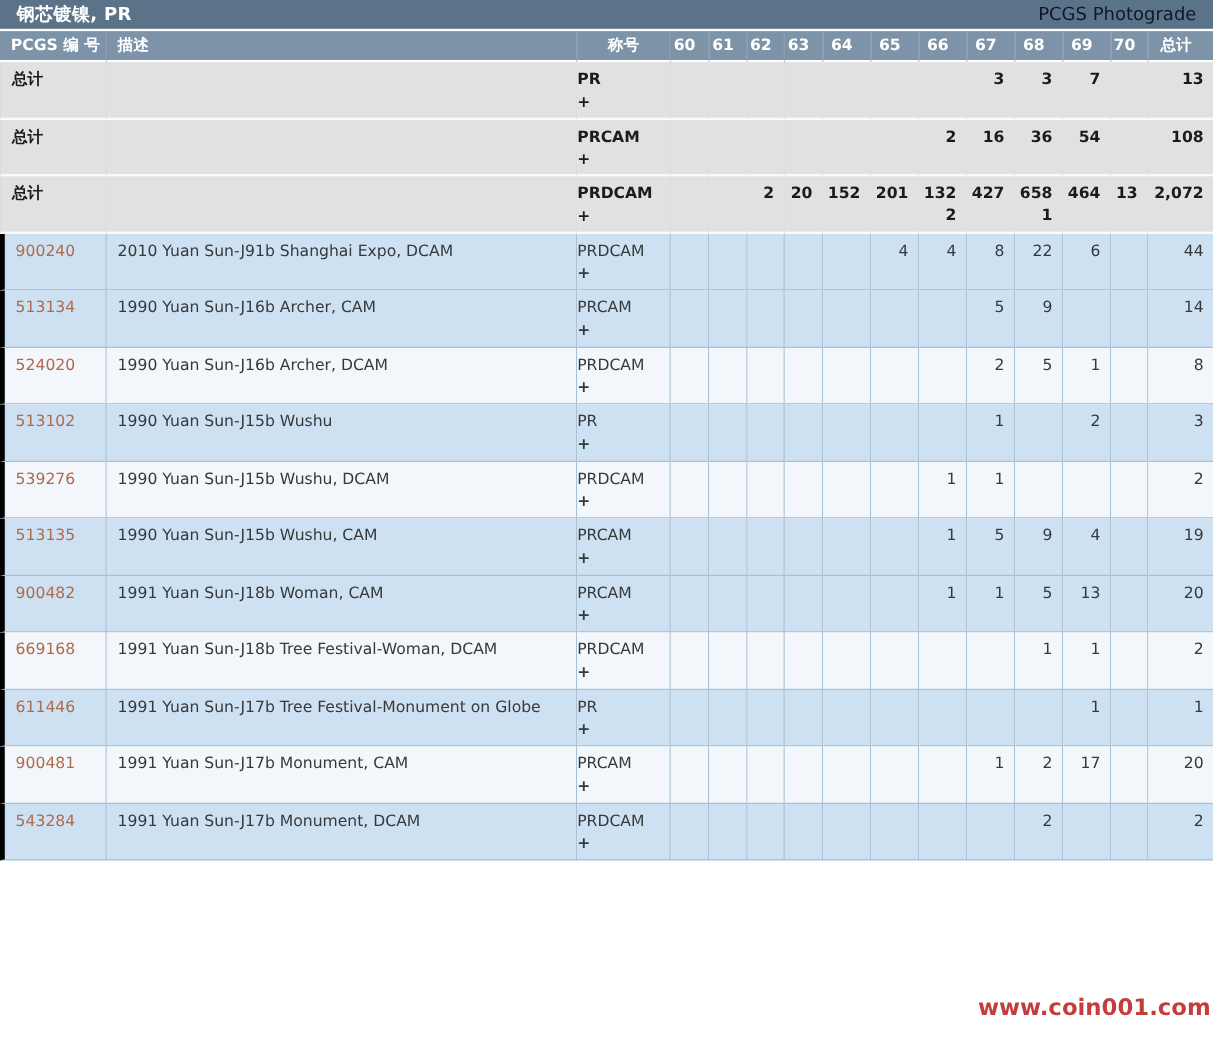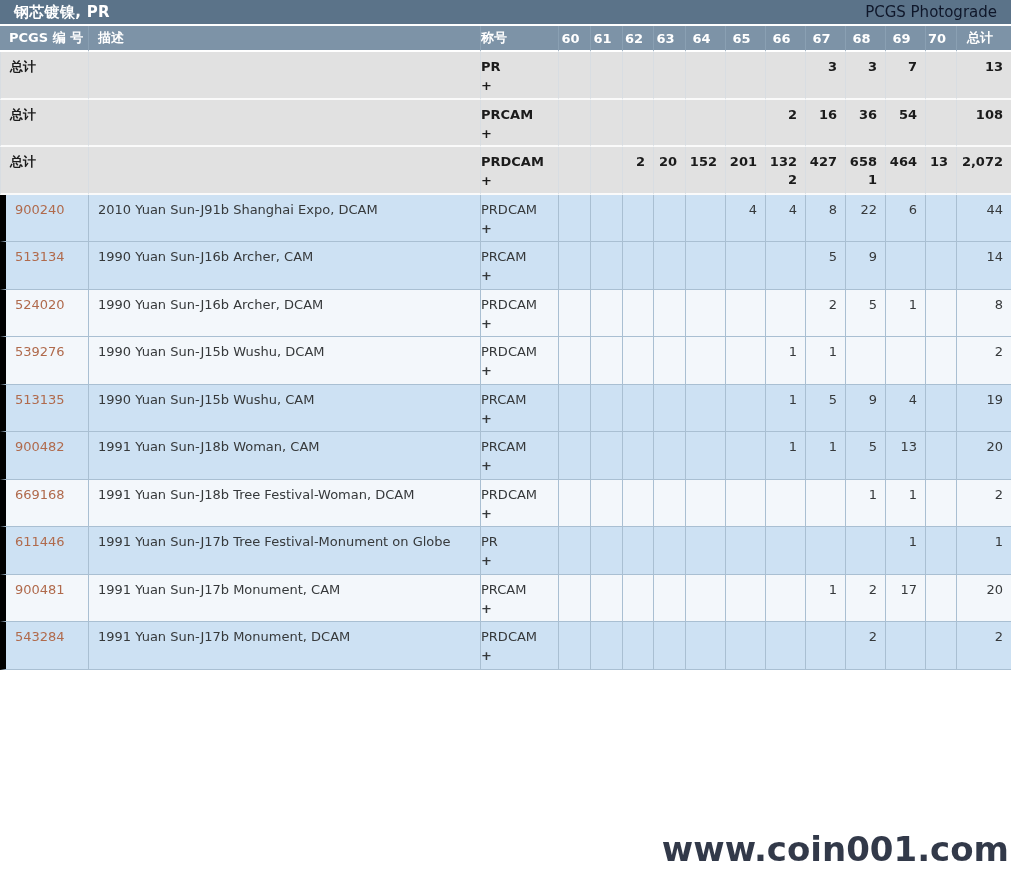--- a/index.html
+++ b/index.html
@@ -21,48 +21,48 @@
     width:1011px;font-size:13px;color:#36393b;
   }
   thead th{
     background:#7d93a7;color:#ffffff;font-weight:bold;font-size:13px;
     height:26px;box-sizing:border-box;padding:0;
     border-bottom:2px solid #ffffff;border-right:1px solid #8aa0b3;
     white-space:nowrap;overflow:hidden;
   }
   thead th:last-child{border-right:none}
   th.h-left{text-align:left;padding-left:9px}
-  th.h-center{text-align:left}
+  th.h-center{text-align:center}
   th.h-num{text-align:center;padding-right:8px}
   tbody td{
     vertical-align:top;box-sizing:border-box;height:47.5px;
     padding:7px 0 0 0;line-height:15px;
     border-right:1px solid #a9bfd2;border-bottom:1px solid #a9bfd2;
     overflow:hidden;white-space:nowrap;
   }
   tbody td:last-child{border-right:none}
-  tbody td:first-child{border-left:6px solid #000000}
+  tbody td:first-child{border-left:4px solid #000000}
   .row-blue td{background:#cde1f3}
   .row-light td{background:#f3f7fb}
   .row-total td{
     background:#e1e1e1;font-weight:bold;color:#1b1b1b;
     border-right:1px solid #d8dde2;border-bottom:2px solid #fafafa;
   }
   .row-total td:first-child{border-left:1px solid #d8dde2}
   .c-id{padding-left:9px}
   .c-desc{padding-left:9px}
   .c-desig{text-align:left}
   .desig-plus{font-weight:bold;margin-top:4px}
   .c-num{text-align:right;padding-right:8px}
   .num-plus{margin-top:3px}
   .pcgs-link{color:#b06a4c;text-decoration:none}
   
   .watermark{
     position:absolute;top:829px;right:2px;z-index:5;pointer-events:none;
-    font-size:34px;font-weight:bold;color:#0f172a;opacity:.85;letter-spacing:0;
+    font-size:19px;font-weight:bold;color:#b91c1c;opacity:.85;letter-spacing:0;
   }
 </style>
 </head>
 <body>
 
 <div class="title-bar">
   <span class="title">钢芯镀镍, PR</span>
   <a class="pg-link" href="#">PCGS Photograde</a>
 </div>
 
@@ -271,20 +271,44 @@
         </td>
         <td class="c-num">
           <div class="num">5</div>
         </td>
         <td class="c-num">
           <div class="num">1</div>
         </td>
         <td class="c-num"></td>
         <td class="c-num c-total">8</td>
       </tr>
+      <tr class="row-blue">
+        <td class="c-id"><a class="pcgs-link" href="#">513102</a></td>
+        <td class="c-desc">1990 Yuan Sun-J15b Wushu</td>
+        <td class="c-desig">
+          <div class="desig-name">PR</div>
+          <div class="desig-plus">+</div>
+        </td>
+        <td class="c-num"></td>
+        <td class="c-num"></td>
+        <td class="c-num"></td>
+        <td class="c-num"></td>
+        <td class="c-num"></td>
+        <td class="c-num"></td>
+        <td class="c-num"></td>
+        <td class="c-num">
+          <div class="num">1</div>
+        </td>
+        <td class="c-num"></td>
+        <td class="c-num">
+          <div class="num">2</div>
+        </td>
+        <td class="c-num"></td>
+        <td class="c-num c-total">3</td>
+      </tr>
       <tr class="row-light">
         <td class="c-id"><a class="pcgs-link" href="#">539276</a></td>
         <td class="c-desc">1990 Yuan Sun-J15b Wushu, DCAM</td>
         <td class="c-desig">
           <div class="desig-name">PRDCAM</div>
           <div class="desig-plus">+</div>
         </td>
         <td class="c-num"></td>
         <td class="c-num"></td>
         <td class="c-num"></td>

